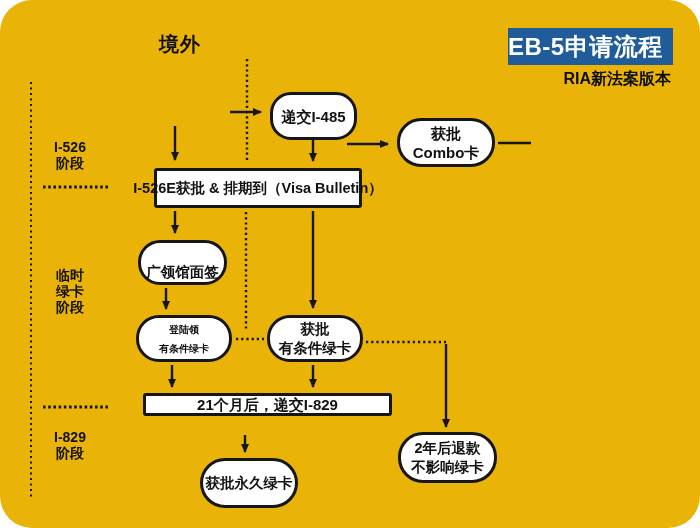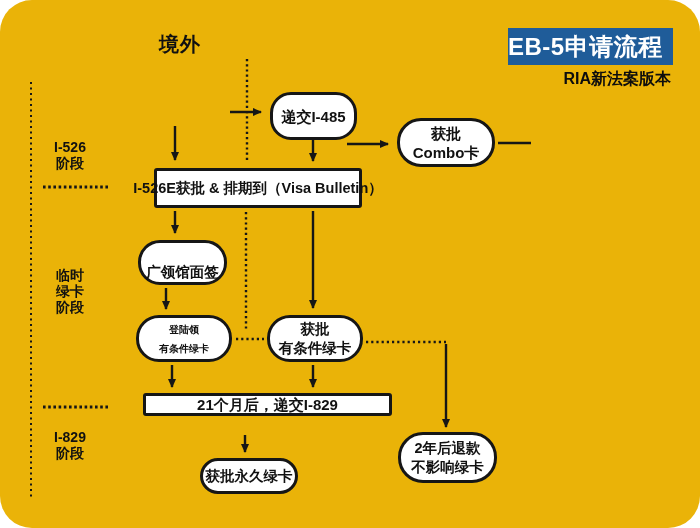--- a/index.html
+++ b/index.html
@@ -25,21 +25,21 @@
   
   #n-submit-i526e   { left:137px; top:73px;  width:91px;  height:45px; font-size:15px; border-radius:22px; }
   #n-submit-i485    { left:270px; top:92px;  width:87px;  height:48px; font-size:15px; border-radius:21px; }
   #n-combo          { left:397px; top:118px; width:98px;  height:49px; font-size:15px; }
   #n-ead-ap         { left:533px; top:120px; width:99px;  height:46px; font-size:14.5px; border-radius:23px; }
   #n-i526e-approved { left:143px; top:168px; width:208px; height:40px; font-size:14.5px;margin-left:11px; }
   #n-consulate      { left:138px; top:240px; width:89px;  height:45px; font-size:14.5px; border-radius:22px;justify-content:flex-end; }
   #n-landing        { left:136px; top:315px; width:96px;  height:47px; font-size:10px; border-radius:23px; }
   #n-approved-cond  { left:267px; top:315px; width:96px;  height:47px; font-size:14.5px; border-radius:23px; }
   #n-submit-i829    { left:143px; top:393px; width:249px; height:23px; font-size:15px; }
-  #n-permanent      { left:200px; top:458px; width:98px;  height:36px; font-size:14.5px; border-radius:25px; }
+  #n-permanent      { left:200px; top:458px; width:98px;  height:50px; font-size:14.5px; border-radius:25px; }
   #n-refund         { left:398px; top:432px; width:99px;  height:51px; font-size:14.5px; border-radius:25px;text-align:right; }
 
   .col-header {
     position:absolute; width:60px; text-align:center;
     font-size:20px; letter-spacing:1px;
   }
   #hdr-overseas { left:150px; top:31px; }
   #hdr-domestic { left:283px; top:31px; }
 
   .stage-label {

